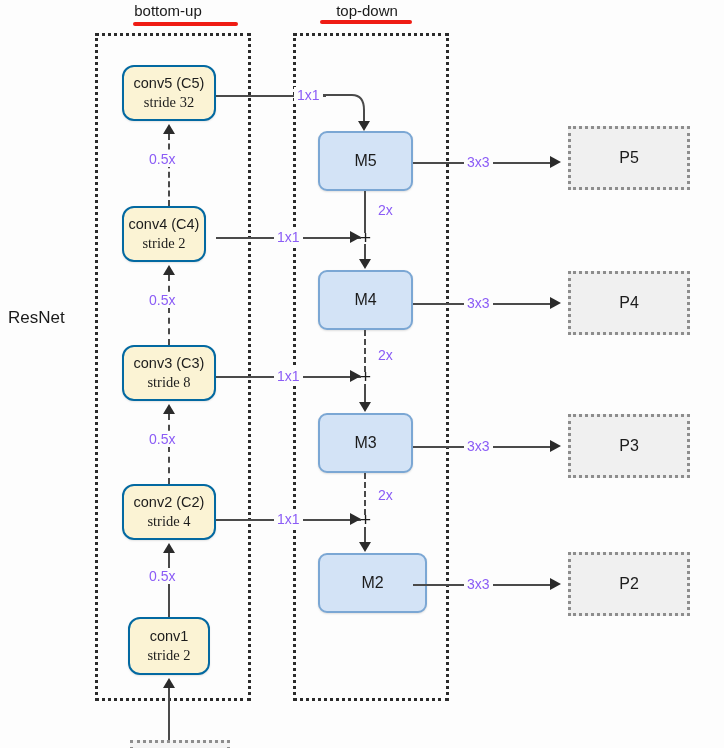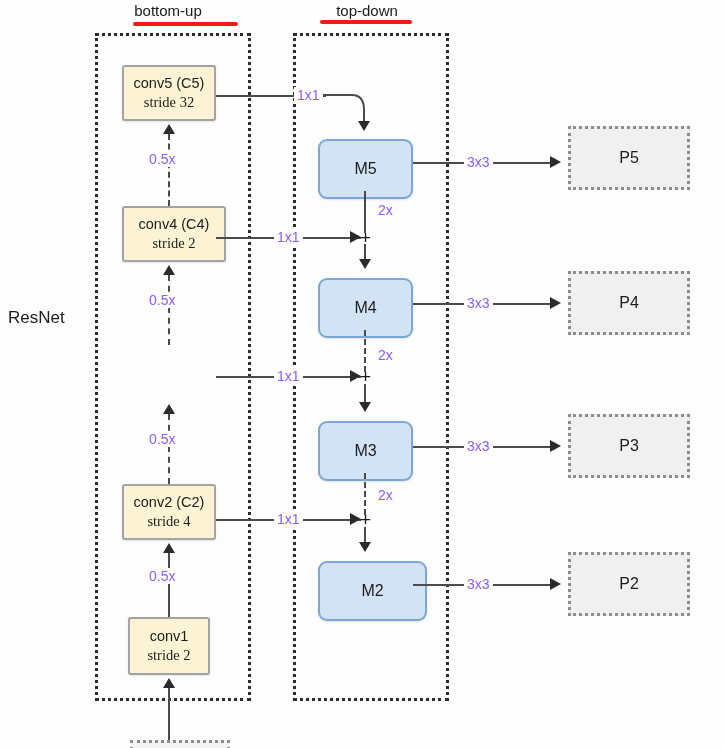--- a/index.html
+++ b/index.html
@@ -48,31 +48,30 @@
     flex-direction: column;
     align-items: center;
     justify-content: center;
     text-align: center;
     line-height: 1.28;
     font-size: 14.5px;
     color: #1c1c1c;
   }
   .node.conv {
     background: #fbf3d4;
-    border: 2px solid #a3a3a3;
-    border-radius: 3px;
+    border: 2px solid #0369a1;
+    border-radius: 12px;
     box-shadow: 0 1px 2px rgba(0,0,0,0.10);
   }
   .node.merge {
     background: #d3e3f6;
     border: 2px solid #7ba7d4;
     border-radius: 9px;
     box-shadow: 0 1px 2px rgba(0,0,0,0.12);
     font-size: 16px;
-    margin-top: 8px;
   }
   .node.pyramid {
     background: #f0f0f0;
     border: 3px dotted #8d8d8d;
     border-radius: 0;
     font-size: 16px;
     color: #1c1c1c;
   }
   .node .line2 { display: block; font-family: Liberation Serif, serif; }
 
@@ -150,25 +149,29 @@
   <div class="group-box" style="left:95px; top:33px; width:150px; height:662px;"></div>
   <div class="group-box" style="left:293px; top:33px; width:150px; height:662px;"></div>
 
   <div class="side-label" style="left:8px; top:308px;">ResNet</div>
 
   <div class="node conv" style="left:122px; top:65px; width:94px; height:56px;">
     <span>conv5 (C5)</span>
     <span class="line2">stride 32</span>
   </div>
 
-  <div class="node conv" style="left:122px; top:206px; width:104px; height:56px;">
+  <div class="node conv" style="left:122px; top:206px; width:84px; height:56px;">
     <span>conv4 (C4)</span>
     <span class="line2">stride 2</span>
   </div>
 
+  <div class="node conv" style="left:122px; top:345px; width:94px; height:56px;">
+    <span>conv3 (C3)</span>
+    <span class="line2">stride 8</span>
+  </div>
 
   <div class="node conv" style="left:122px; top:484px; width:94px; height:56px;">
     <span>conv2 (C2)</span>
     <span class="line2">stride 4</span>
   </div>
 
   <div class="node conv" style="left:128px; top:617px; width:82px; height:58px;">
     <span>conv1</span>
     <span class="line2">stride 2</span>
   </div>

